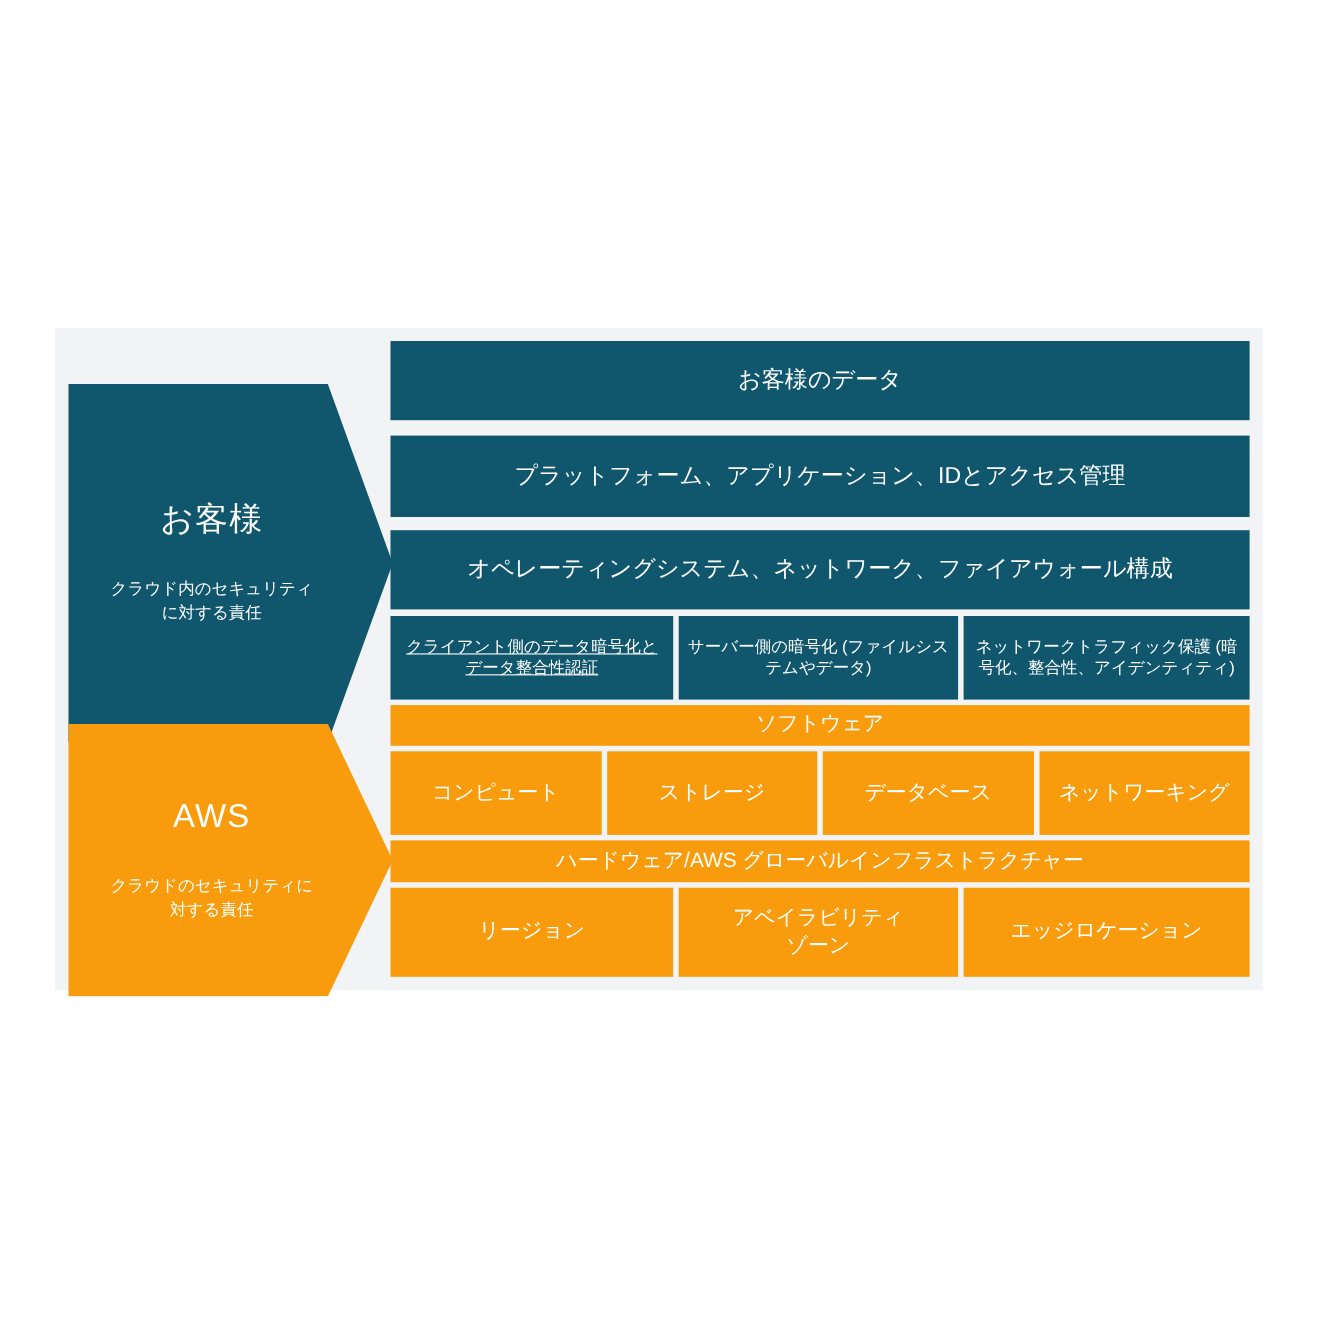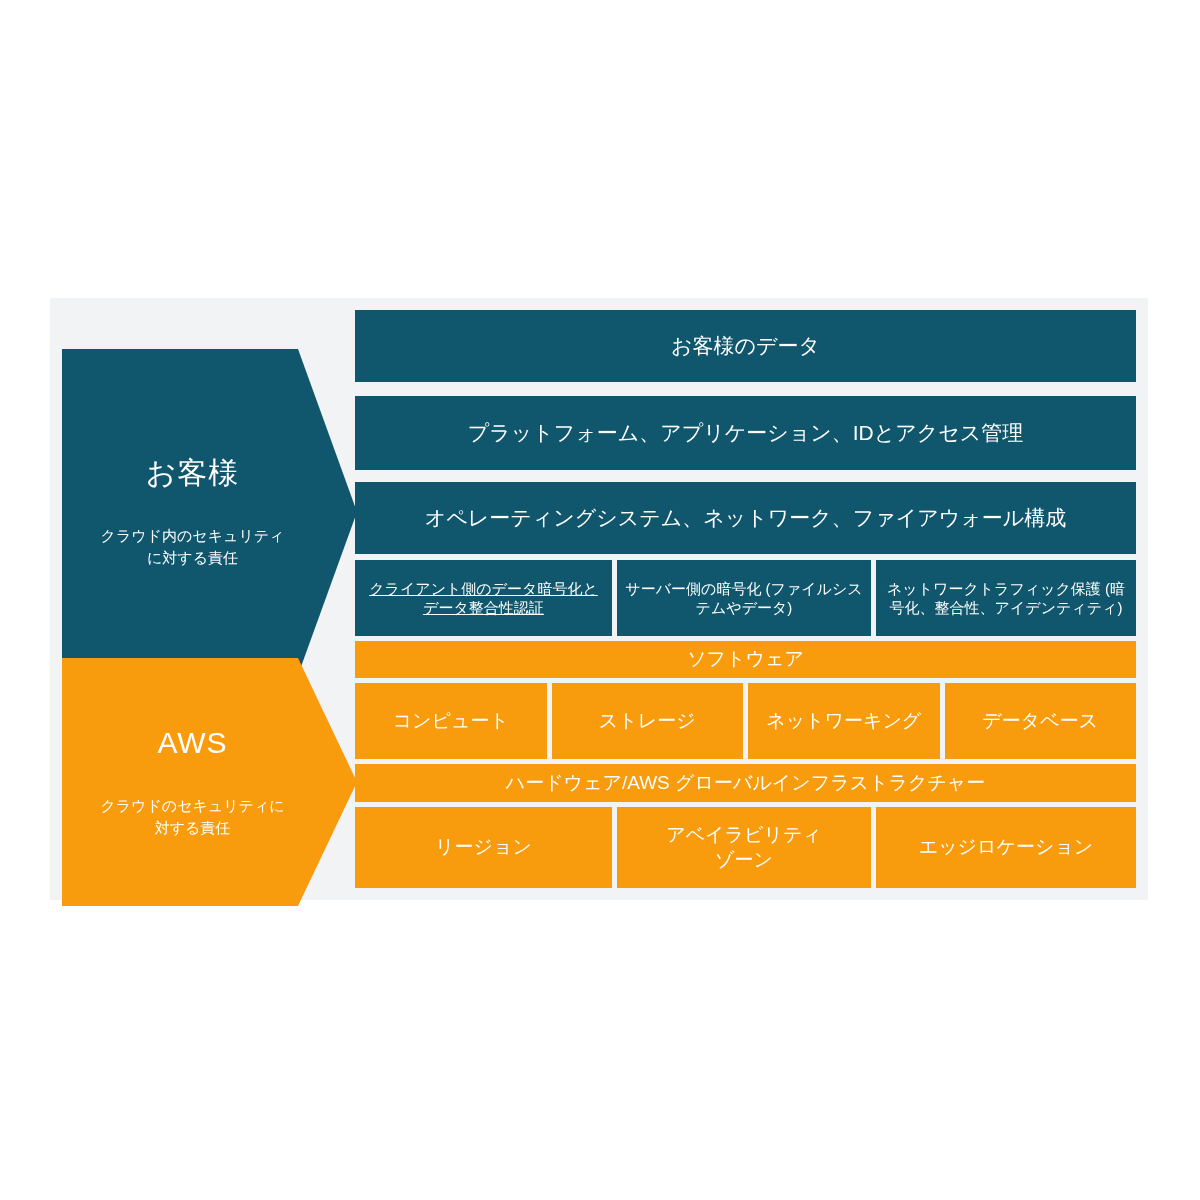--- a/index.html
+++ b/index.html
@@ -171,22 +171,22 @@
         <div class="cell teal t-small">ネットワークトラフィック保護 (暗号化、整合性、アイデンティティ)</div>
       </div>
 
       <div class="band" id="band-software">
         <div class="cell orange t-mid full">ソフトウェア</div>
       </div>
 
       <div class="band" id="band-services">
         <div class="cell orange t-mid">コンピュート</div>
         <div class="cell orange t-mid">ストレージ</div>
+        <div class="cell orange t-mid">データベース</div>
         <div class="cell orange t-mid">ネットワーキング</div>
-        <div class="cell orange t-mid">データベース</div>
       </div>
 
       <div class="band" id="band-hardware">
         <div class="cell orange t-mid full">ハードウェア/AWS グローバルインフラストラクチャー</div>
       </div>
 
       <div class="band" id="band-locations">
         <div class="cell orange t-mid">リージョン</div>
         <div class="cell orange t-mid">アベイラビリティ<br>ゾーン</div>
         <div class="cell orange t-mid">エッジロケーション</div>

